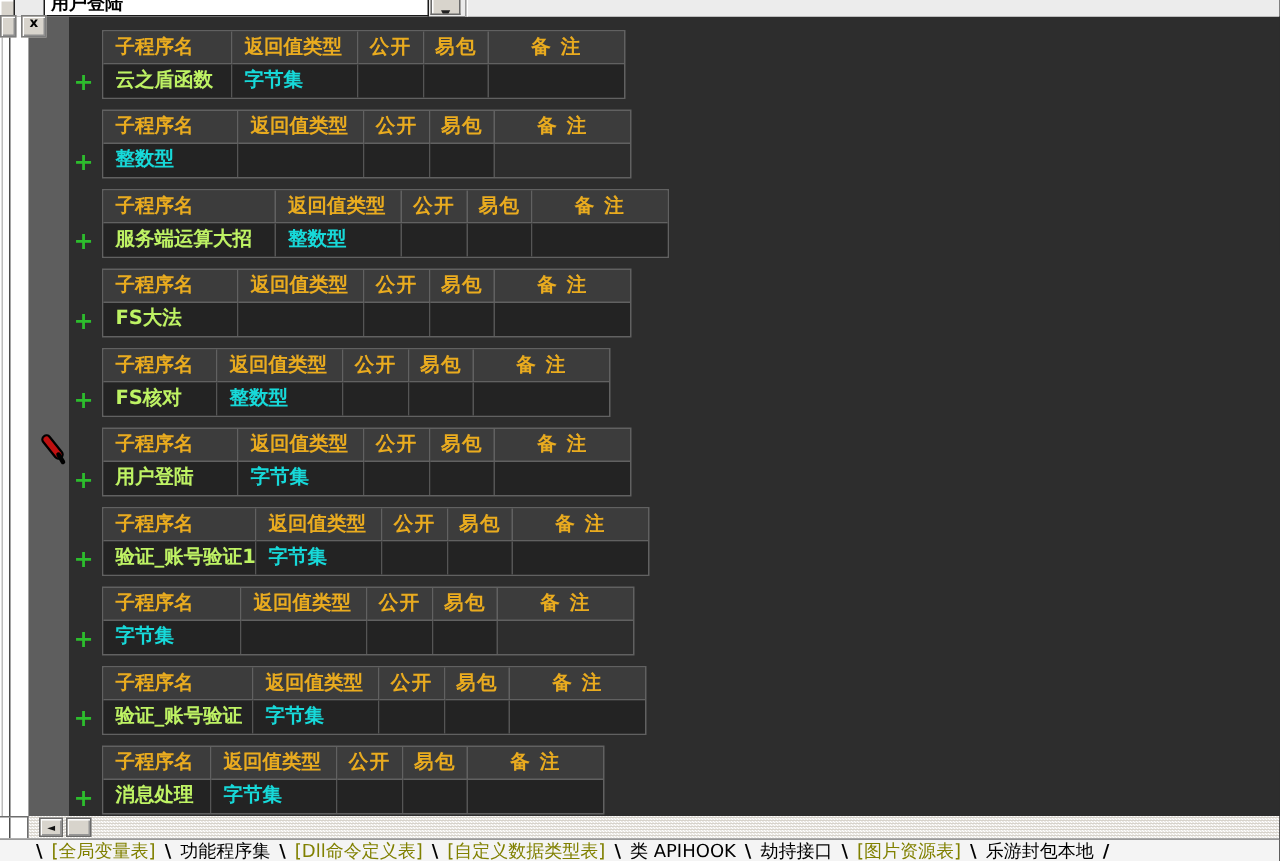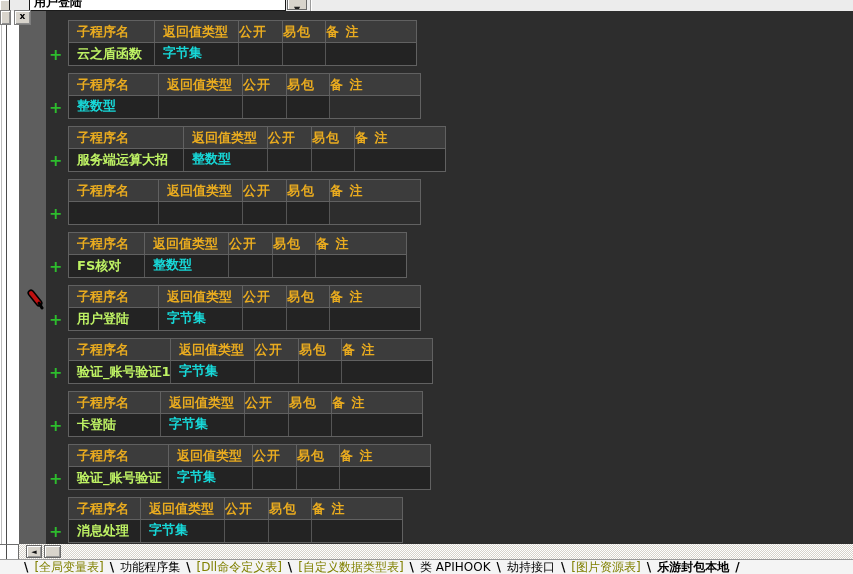--- a/index.html
+++ b/index.html
@@ -47,21 +47,21 @@
   
   .editor { position:absolute; left:46px; top:11px; width:807px; height:533px;
     background:#2d2d2d; overflow:hidden; padding:9px 0 0 2px; z-index:1; }
   .block { display:flex; margin-bottom:7px; }
   .plus { width:20px; display:flex; align-items:flex-end; padding:0 0 5px 1px;
     color:#2dbd2d; font-size:16px; font-weight:bold; line-height:12px; cursor:pointer; }
   .tbl { display:grid; border:1px solid #616161; }
   .hcell { height:22px; line-height:21px; background:#3c3c3c; color:#e9ab1f;
     font-size:13px; font-weight:bold; padding-left:8px; white-space:nowrap;
     border-right:1px solid #616161; border-bottom:1px solid #616161; overflow:hidden; }
-  .hcell.ctr { text-align:left; padding-left:0; letter-spacing:1px; }
+  .hcell.ctr { text-align:center; padding-left:0; letter-spacing:1px; }
   .hcell:nth-child(5n) { border-right:none; }
   .dcell { height:22px; line-height:21px; background:#232323; font-size:13px;
     font-weight:bold; padding-left:8px; white-space:nowrap;
     border-right:1px solid #555; overflow:hidden; }
   .dcell:nth-child(5n) { border-right:none; }
   .dcell.name { color:#bef264; }
   .dcell.type { color:#17d9d9;font-family:Liberation Mono, monospace; }
 
   
   .bl-corner { position:absolute; left:0; top:544px; width:19px; height:15px;
@@ -81,21 +81,21 @@
     box-shadow:inset 1px 1px 0 #fff, inset -1px -1px 0 #969696; cursor:grab; }
 
   
   .tabbar { position:absolute; left:0; top:559px; width:853px; height:15px;
     background:#f4f4f4; border-top:1px solid #9a9a9a; display:flex;
     align-items:center; padding-left:18px; z-index:25; font-size:12px;
     white-space:nowrap; overflow:hidden; }
   .tab-sep { color:#000; margin:0 6px; font-weight:bold; }
   .tab { color:#000; cursor:pointer; }
   .tab.olive { color:#808000; }
-  .tab.active { font-weight:bold; color:#000; }
+  .tab.active { font-weight:normal; color:#000; }
 </style>
 </head>
 <body>
 
 <div class="topbar">
   <div class="btn-frag-a"></div>
   <div class="combo">
     <span class="combo-text">用户登陆</span>
   </div>
   <div class="combo-drop">
@@ -168,20 +168,21 @@
       </div>
     </div>
     <div class="block">
       <span class="plus">+</span>
       <div class="tbl" style="grid-template-columns: 90px 84px 44px 43px 90px;">
         <span class="hcell">子程序名</span>
         <span class="hcell">返回值类型</span>
         <span class="hcell ctr">公开</span>
         <span class="hcell ctr">易包</span>
         <span class="hcell ctr">备 注</span>
+        <span class="dcell name">FS大法</span>
         <span class="dcell type"></span>
         <span class="dcell"></span>
         <span class="dcell"></span>
         <span class="dcell"></span>
       </div>
     </div>
     <div class="block">
       <span class="plus">+</span>
       <div class="tbl" style="grid-template-columns: 76px 84px 44px 43px 90px;">
         <span class="hcell">子程序名</span>
@@ -227,21 +228,20 @@
       </div>
     </div>
     <div class="block">
       <span class="plus">+</span>
       <div class="tbl" style="grid-template-columns: 92px 84px 44px 43px 90px;">
         <span class="hcell">子程序名</span>
         <span class="hcell">返回值类型</span>
         <span class="hcell ctr">公开</span>
         <span class="hcell ctr">易包</span>
         <span class="hcell ctr">备 注</span>
-        <span class="dcell name">卡登陆</span>
         <span class="dcell type">字节集</span>
         <span class="dcell"></span>
         <span class="dcell"></span>
         <span class="dcell"></span>
       </div>
     </div>
     <div class="block">
       <span class="plus">+</span>
       <div class="tbl" style="grid-template-columns: 100px 84px 44px 43px 90px;">
         <span class="hcell">子程序名</span>

